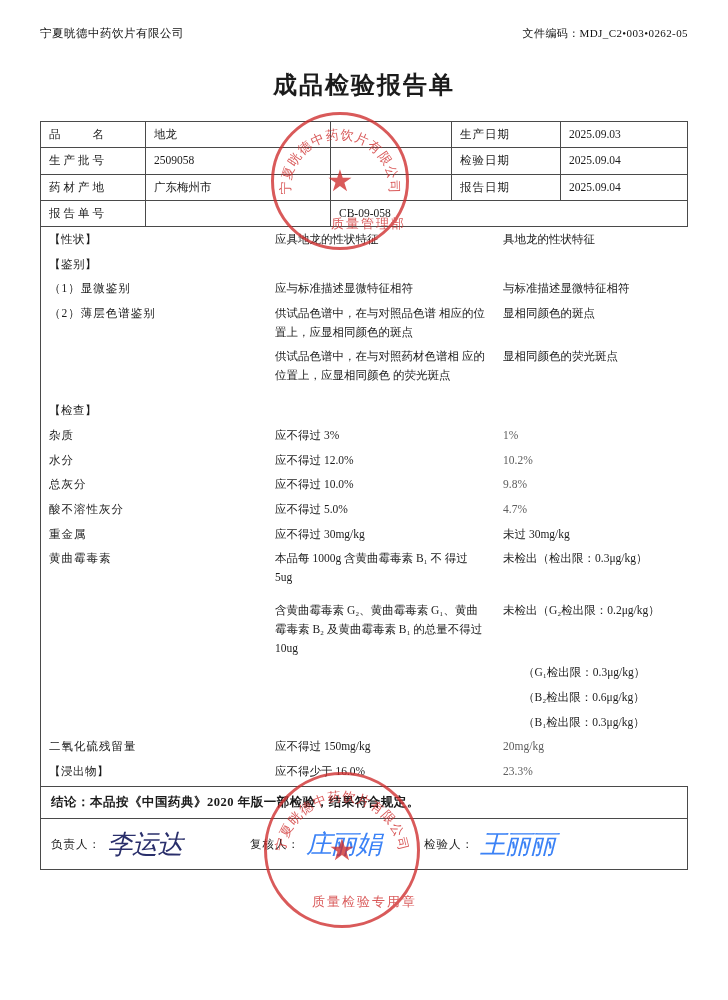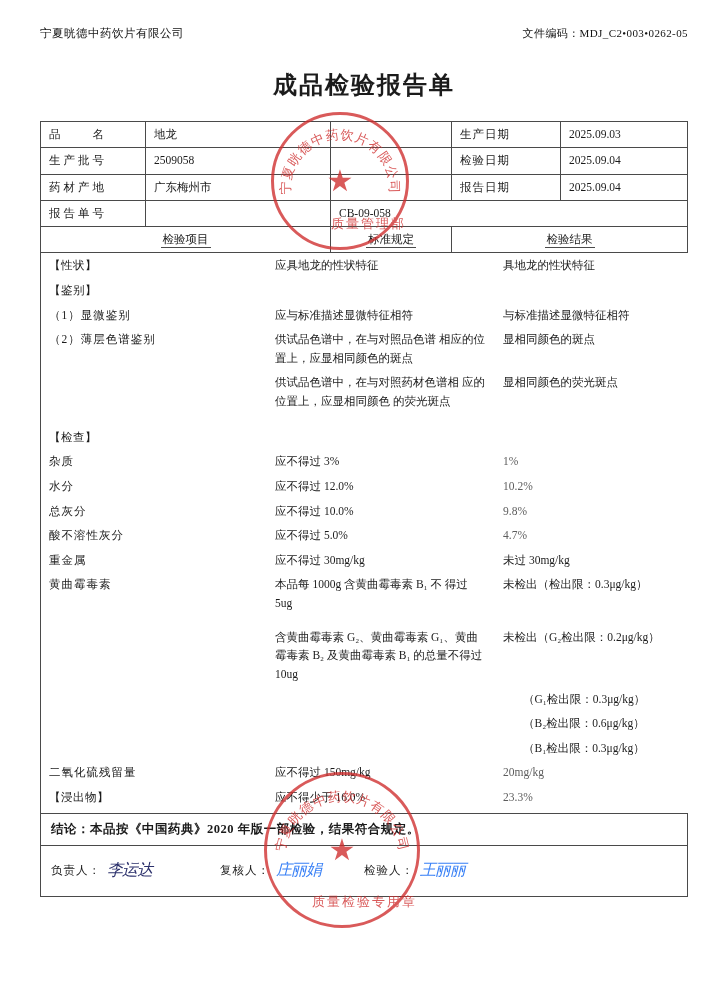--- a/index.html
+++ b/index.html
@@ -123,21 +123,21 @@
   .sign-block {
     display: flex;
     align-items: center;
     margin-right: 16px;
     white-space: nowrap;
   }
   .sign-lbl { letter-spacing: 1px; }
   .sig {
     font-family: "Liberation Serif", serif;
     font-style: italic;
-    font-size: 16px;
+    font-size: 26px;
     color: #2a2f6b;
     margin-left: 6px;
     transform: rotate(-4deg) skewX(-6px);
     letter-spacing: -1px;
   }
   .sig.b { color: #3b82f6; }
   
   .stamp {
     position: absolute;
     border: 3px solid #cf2d2d;
@@ -217,25 +217,20 @@
       <td class="lbl">药材产地</td>
       <td class="val">广东梅州市</td>
       <td class="mid-blank"></td>
       <td class="lbl2">报告日期</td>
       <td class="val2">2025.09.04</td>
     </tr>
     <tr>
       <td class="lbl">报告单号</td>
       <td class="val"></td>
       <td colspan="3">CB-09-058</td>
-    </tr>
-    <tr class="headrow">
-      <td colspan="2" class="headcell"><span>检验项目</span></td>
-      <td class="headcell"><span>标准规定</span></td>
-      <td colspan="2" class="headcell"><span>检验结果</span></td>
     </tr>
   </tbody>
     </table>
 
   <table class="items">
     <tbody>
         <tr>
       <td class="c1 bracket">【性状】</td>
       <td class="c2">应具地龙的性状特征</td>
       <td class="c3">具地龙的性状特征</td>

